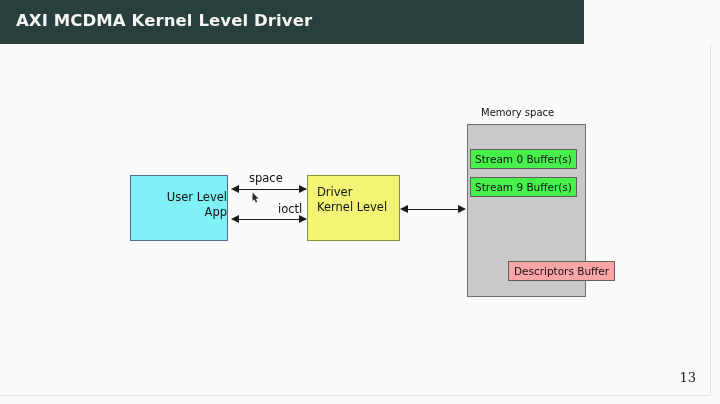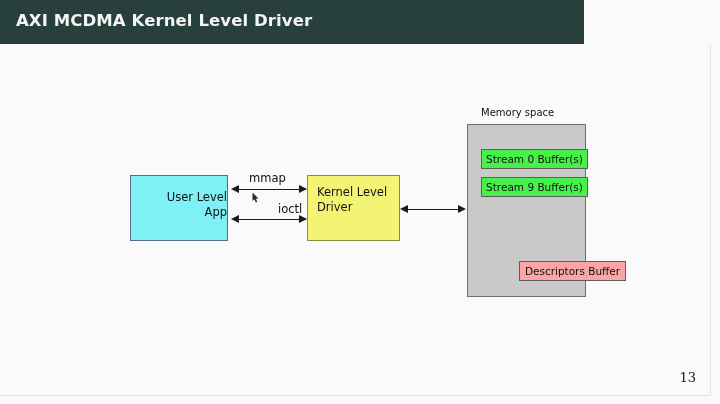--- a/index.html
+++ b/index.html
@@ -134,21 +134,21 @@
     left: 467px;
     top: 124px;
     width: 119px;
     height: 173px;
     background: #c9c9c9;
     border: 1px solid #6e6e6e;
     box-sizing: border-box;
   }
   .mem-seg {
     position: absolute;
-    left: 13px;
+    left: 2px;
     width: 107px;
     box-sizing: border-box;
     border: 1px solid #5f5f5f;
     font-size: 10.5px;
     color: #111111;
     text-align: center;
     line-height: 18px;
     height: 20px;
     white-space: nowrap;
     overflow: hidden;
@@ -175,28 +175,28 @@
   </div>
 
   <div id="slide-body"></div>
 
   <div class="dbox" id="user-app-box">
     <span class="dbox-line">User Level</span>
     <span class="dbox-line">App</span>
   </div>
 
   <div class="dbox" id="driver-box">
+    <span class="dbox-line">Driver</span>
     <span class="dbox-line">Kernel Level</span>
-    <span class="dbox-line">Driver</span>
   </div>
 
   <div class="arrow-line" style="left:238px; top:189px; width:68px;"></div>
   <div class="arrow-head left" style="left:231px; top:185px;"></div>
   <div class="arrow-head right" style="left:299px; top:185px;"></div>
-  <div class="arrow-label" style="left:249px; top:171px;">mmap</div>
+  <div class="arrow-label" style="left:249px; top:171px;">space</div>
 
   <svg id="mouse-cursor" viewBox="0 0 8 11">
     <polygon points="0.5,0.5 0.5,9 2.4,7.2 3.8,10.4 5.2,9.8 3.9,6.8 6.4,6.6" fill="#2b2b2b"></polygon>
   </svg>
 
   <div class="arrow-line" style="left:238px; top:219px; width:68px;"></div>
   <div class="arrow-head left" style="left:231px; top:215px;"></div>
   <div class="arrow-head right" style="left:299px; top:215px;"></div>
   <div class="arrow-label" style="left:249px; top:202px;margin-left:29px;">ioctl</div>
 

